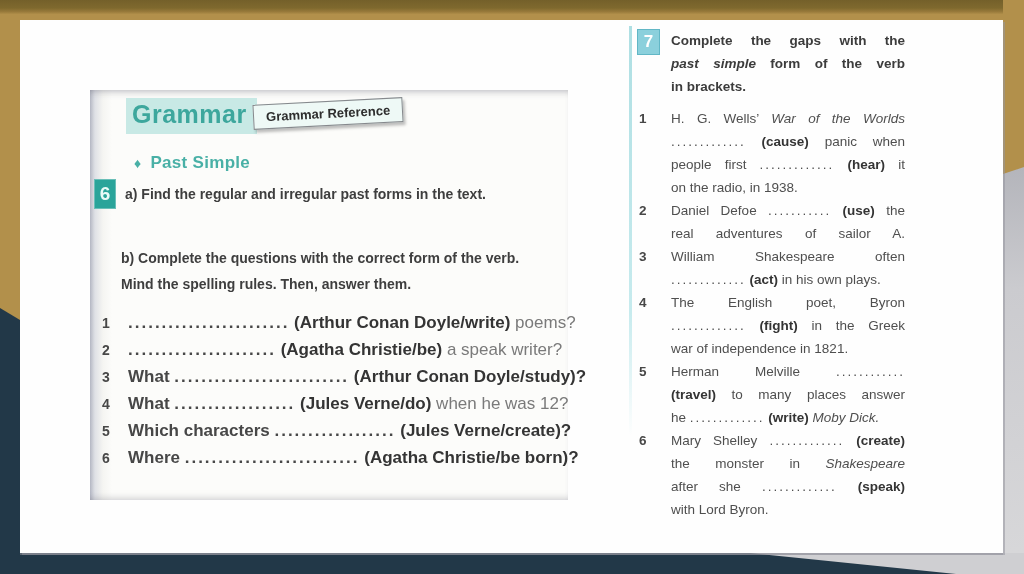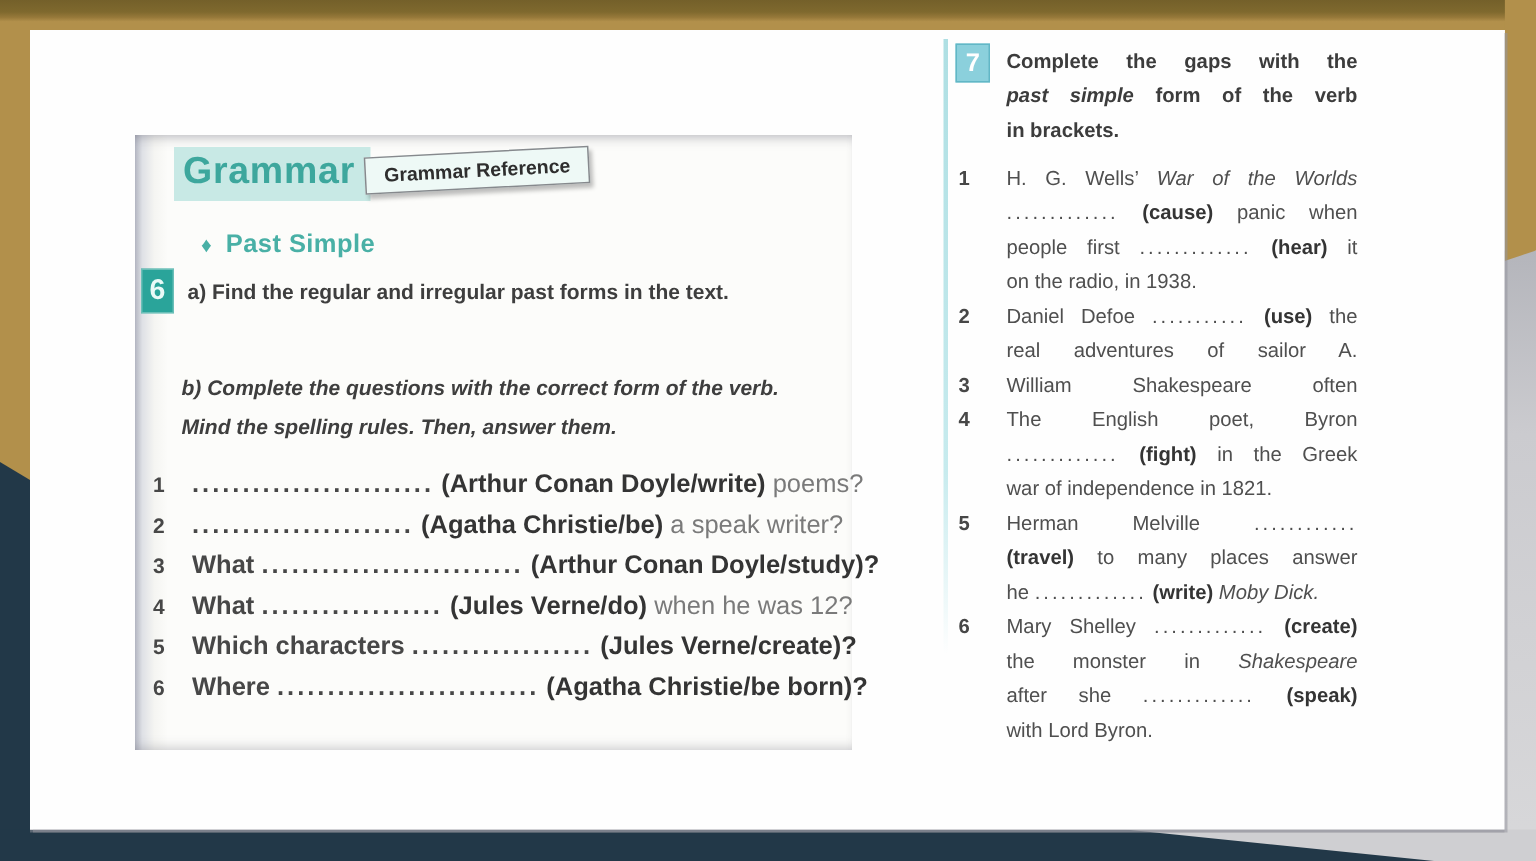--- a/index.html
+++ b/index.html
@@ -21,35 +21,35 @@
     clip-path:polygon(0 0,78.5% 0,100% 100%,0 100%);}
 
   
   .page{position:absolute;left:20px;top:20px;width:983px;height:533px;background:#fefefe;z-index:4;
     box-shadow:2px 2px 0 rgba(150,150,158,.55),0 2px 0 rgba(150,150,158,.5);}
 
   
   .scan{position:absolute;left:70px;top:70px;width:478px;height:410px;
     background:linear-gradient(90deg,#b9bcc7 0,#dfe1e6 5px,#f5f5f2 13px,#fcfcfa 22px);
     box-shadow:inset 0 7px 9px -7px rgba(90,90,105,.55),inset 0 -7px 9px -7px rgba(90,90,105,.4);}
-  .grammar-row{position:absolute;left:26px;top:8px;display:flex;align-items:flex-start;text-align:center;}
+  .grammar-row{position:absolute;left:36px;top:8px;display:flex;align-items:flex-start;text-align:center;}
   .grammar-title{font-size:25px;font-weight:700;color:#3da79d;background:#c8e9e5;
     padding:2px 10px 5px 6px;letter-spacing:.5px;}
   .grammar-tab{margin-left:-4px;margin-top:3px;transform:rotate(-3deg);background:#eef9f6;
     border:1px solid #86898d;box-shadow:2px 3px 3px rgba(0,0,0,.25);font-size:13px;font-weight:700;
     color:#2e2e2e;padding:4px 12px;white-space:nowrap;}
   .past-simple{position:absolute;left:44px;top:63px;font-size:17px;font-weight:700;color:#49b0a6;
     display:flex;gap:9px;align-items:center;letter-spacing:.3px;}
   .ps-diamond{font-size:14px;line-height:1;}
   .row-a{position:absolute;left:4px;top:89px;display:flex;}
   .badge6{flex:none;width:22px;height:30px;background:#2aa49a;color:#e9faf7;font-size:19px;font-weight:700;
     display:flex;align-items:center;justify-content:center;box-shadow:inset 0 0 0 1px rgba(255,255,255,.3);}
   .text-a{margin-left:9px;padding-top:7px;font-size:14px;font-weight:700;color:#3e3e3e;white-space:nowrap;}
   .part-b{position:absolute;left:31px;top:155px;width:426px;font-size:14px;font-weight:700;color:#3e3e3e;
-    line-height:26px;font-style:italic;}
+    line-height:26px;}
   .questions{position:absolute;left:6px;top:219px;width:470px;}
   .qrow{display:flex;align-items:baseline;height:27px;line-height:27px;}
   .qnum{flex:none;width:26px;padding-left:6px;font-size:14px;font-weight:700;color:#474747;}
   .qbody{font-size:17px;font-weight:700;color:#474747;white-space:nowrap;}
 
   
   .teal-rule{position:absolute;left:609px;top:6px;width:3px;height:410px;
     background:linear-gradient(180deg,#aedfe3 0,#c7ebee 70%,rgba(199,235,238,0) 100%);}
   .ex7{position:absolute;left:617px;top:9px;width:272px;}
   .ex7-head{display:flex;}
@@ -151,20 +151,21 @@
             <span class="inum">2</span>
             <div class="ibody">
               <div class="jl"><span>Daniel Defoe </span><span class="s-d">...........</span><span> </span><span class="s-b">(use)</span><span> the</span></div>
               <div class="jl"><span>real adventures of sailor A.</span></div>
             </div>
           </div>
           <div class="irow">
             <span class="inum">3</span>
             <div class="ibody">
               <div class="jl"><span>William Shakespeare often</span></div>
+              <div class="jl jl-end"><span class="s-d">.............</span><span> </span><span class="s-b">(act)</span><span> in his own plays.</span></div>
             </div>
           </div>
           <div class="irow">
             <span class="inum">4</span>
             <div class="ibody">
               <div class="jl"><span>The English poet, Byron</span></div>
               <div class="jl"><span class="s-d">.............</span><span> </span><span class="s-b">(fight)</span><span> in the Greek</span></div>
               <div class="jl jl-end"><span>war of independence in 1821.</span></div>
             </div>
           </div>

